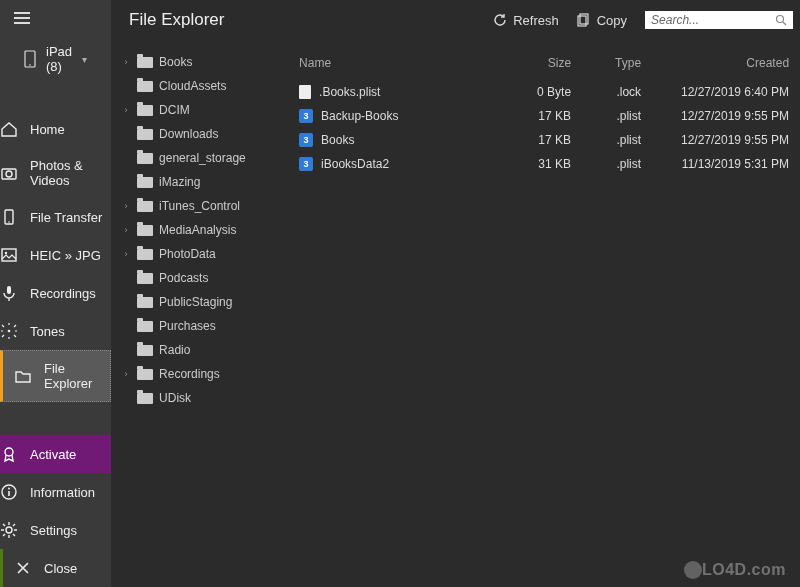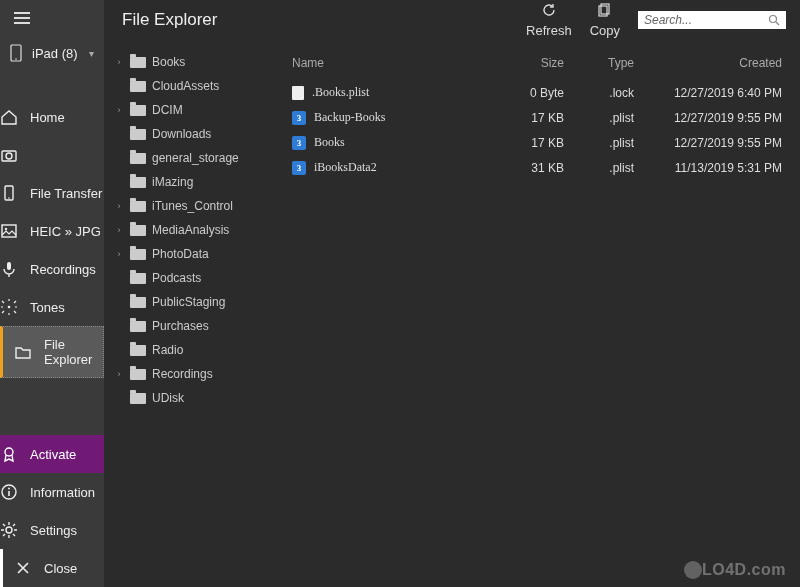--- a/index.html
+++ b/index.html
@@ -22,47 +22,47 @@
 }
 .sidebar-top {
   display: flex;
   align-items: center;
   padding: 10px 14px;
   height: 36px;
 }
 .hamburger { display: flex; flex-direction: column; gap: 3px; cursor: pointer; }
 .hamburger span { display: block; width: 16px; height: 2px; background: #ddd; }
 .device-row {
-  display: flex; align-items: center; padding: 8px 10px; gap: 10px;
+  display: flex; align-items: center; padding: 8px 24px; gap: 10px;
 }
 .device-row .chev { margin-left: auto; font-size: 10px; color: #aaa; }
 .sidebar-nav { margin-top: 28px; }
 .nav-item {
   display: flex; align-items: center; gap: 12px;
   padding: 10px 0; cursor: pointer;
   font-size: 13px;
 }
 .nav-item .nicon { width: 18px; height: 18px; display: flex; align-items: center; justify-content: center; }
 .nav-item.active {
   background: #5a5a5a;
   border: 1px dotted #888;
   border-left: 3px solid #f0a020;
   padding-left: 11px;
 }
 .sidebar-bottom { margin-top: auto; }
 .nav-item.activate { background: #701a75; color: #fff; }
-.nav-item.close { border-left: 3px solid #ffffff; padding-left: 11px; }
+.nav-item.close { border-left: 3px solid #4d7c0f; padding-left: 11px; }
 .main { flex: 1; display: flex; flex-direction: column; background: #2b2b2b; }
 .toolbar {
   display: flex; align-items: center; padding: 8px 14px 8px 18px;
   gap: 16px; height: 40px;
 }
 .toolbar-title { font-size: 17px; color: #eee; font-weight: 400; }
 .toolbar-actions { margin-left: auto; display: flex; align-items: center; gap: 18px; }
-.tbtn { display: flex; align-items: center; gap: 6px; cursor: pointer; color: #ddd; font-size: 13px; flex-direction: column; }
+.tbtn { display: flex; align-items: center; gap: 6px; cursor: pointer; color: #ddd; font-size: 13px; }
 .search-box {
   background: #fff; color: #666; width: 148px; height: 18px;
   display: flex; align-items: center; padding: 0 6px; font-style: italic; font-size: 12px;
 }
 .search-box .stext { flex: 1; }
 .content { flex: 1; display: flex; overflow: hidden; }
 .tree {
   width: 170px; padding: 10px 0 10px 6px; overflow-y: auto;
 }
 .tree-item {
@@ -88,21 +88,21 @@
   padding: 6px 0 10px 0;
   color: #aaa; font-size: 12px;
 }
 .file-row {
   display: grid;
   grid-template-columns: 210px 70px 70px 140px;
   padding: 5px 0; cursor: pointer;
   font-size: 12px; color: #ddd;
   align-items: center;
 }
-.file-row .fname { display: flex; align-items: center; gap: 8px; font-family: Liberation Serif, serif; }
+.file-row .fname { display: flex; align-items: center; gap: 8px; }
 .file-icon-doc {
   width: 12px; height: 14px; background: #eee; border-radius: 1px; position: relative;
 }
 .file-icon-blue {
   width: 14px; height: 14px; background: #2e7cd6; border-radius: 2px;
   color: #fff; font-size: 9px; display:flex; align-items:center; justify-content:center; font-weight:bold;
 }
 .col-size, .col-type { text-align: right; padding-right: 8px; }
 .col-created { text-align: right; }
 .watermark {
@@ -148,20 +148,21 @@
           </span>
           <span>Home</span>
         </div>
         <div class="nav-item">
           <span class="nicon">
             <svg width="18" height="18" viewBox="0 0 18 18">
               <rect x="2" y="5" width="14" height="10" rx="1" fill="none" stroke="#eee" stroke-width="1.4"></rect>
               <circle cx="9" cy="10" r="3" fill="none" stroke="#eee" stroke-width="1.4"></circle>
             </svg>
           </span>
+          <span>Photos &amp; Videos</span>
         </div>
         <div class="nav-item">
           <span class="nicon">
             <svg width="18" height="18" viewBox="0 0 18 18">
               <rect x="5" y="2" width="8" height="14" rx="1" fill="none" stroke="#eee" stroke-width="1.4"></rect>
               <circle cx="9" cy="14" r="0.8" fill="#eee"></circle>
             </svg>
           </span>
           <span>File Transfer</span>
         </div>

